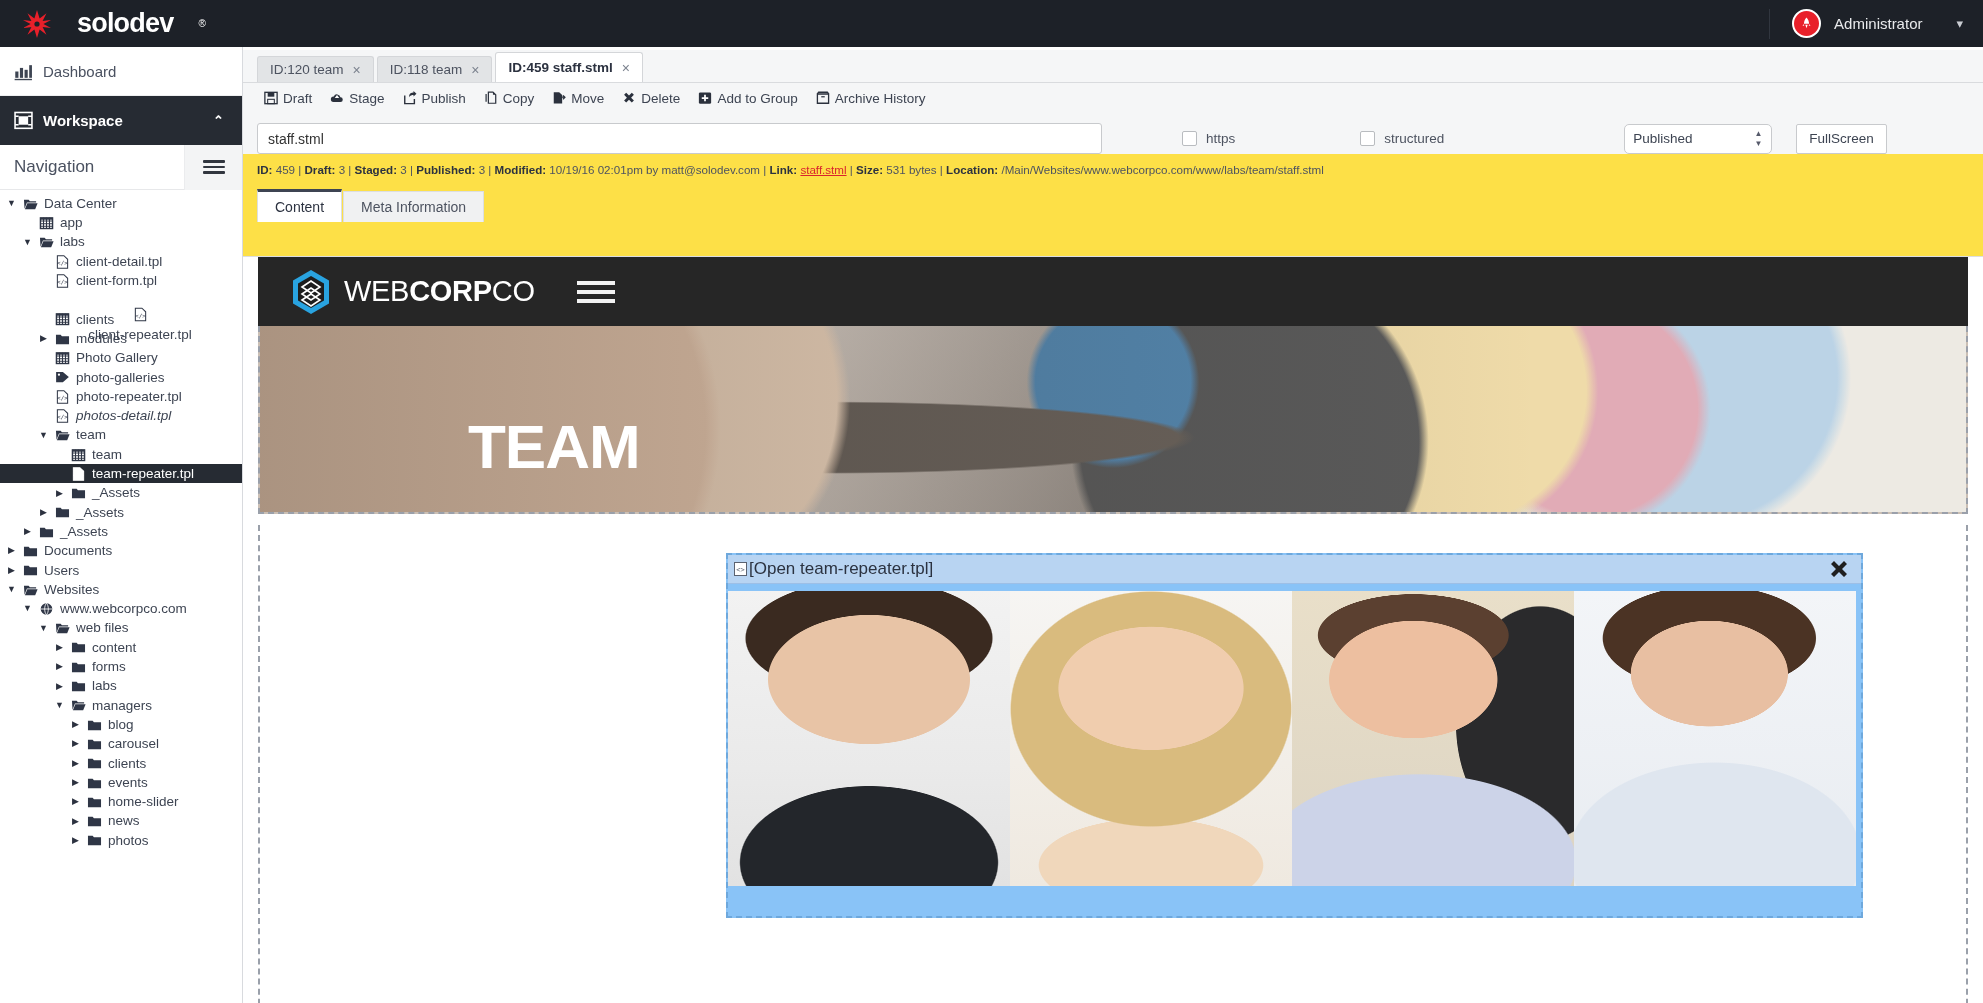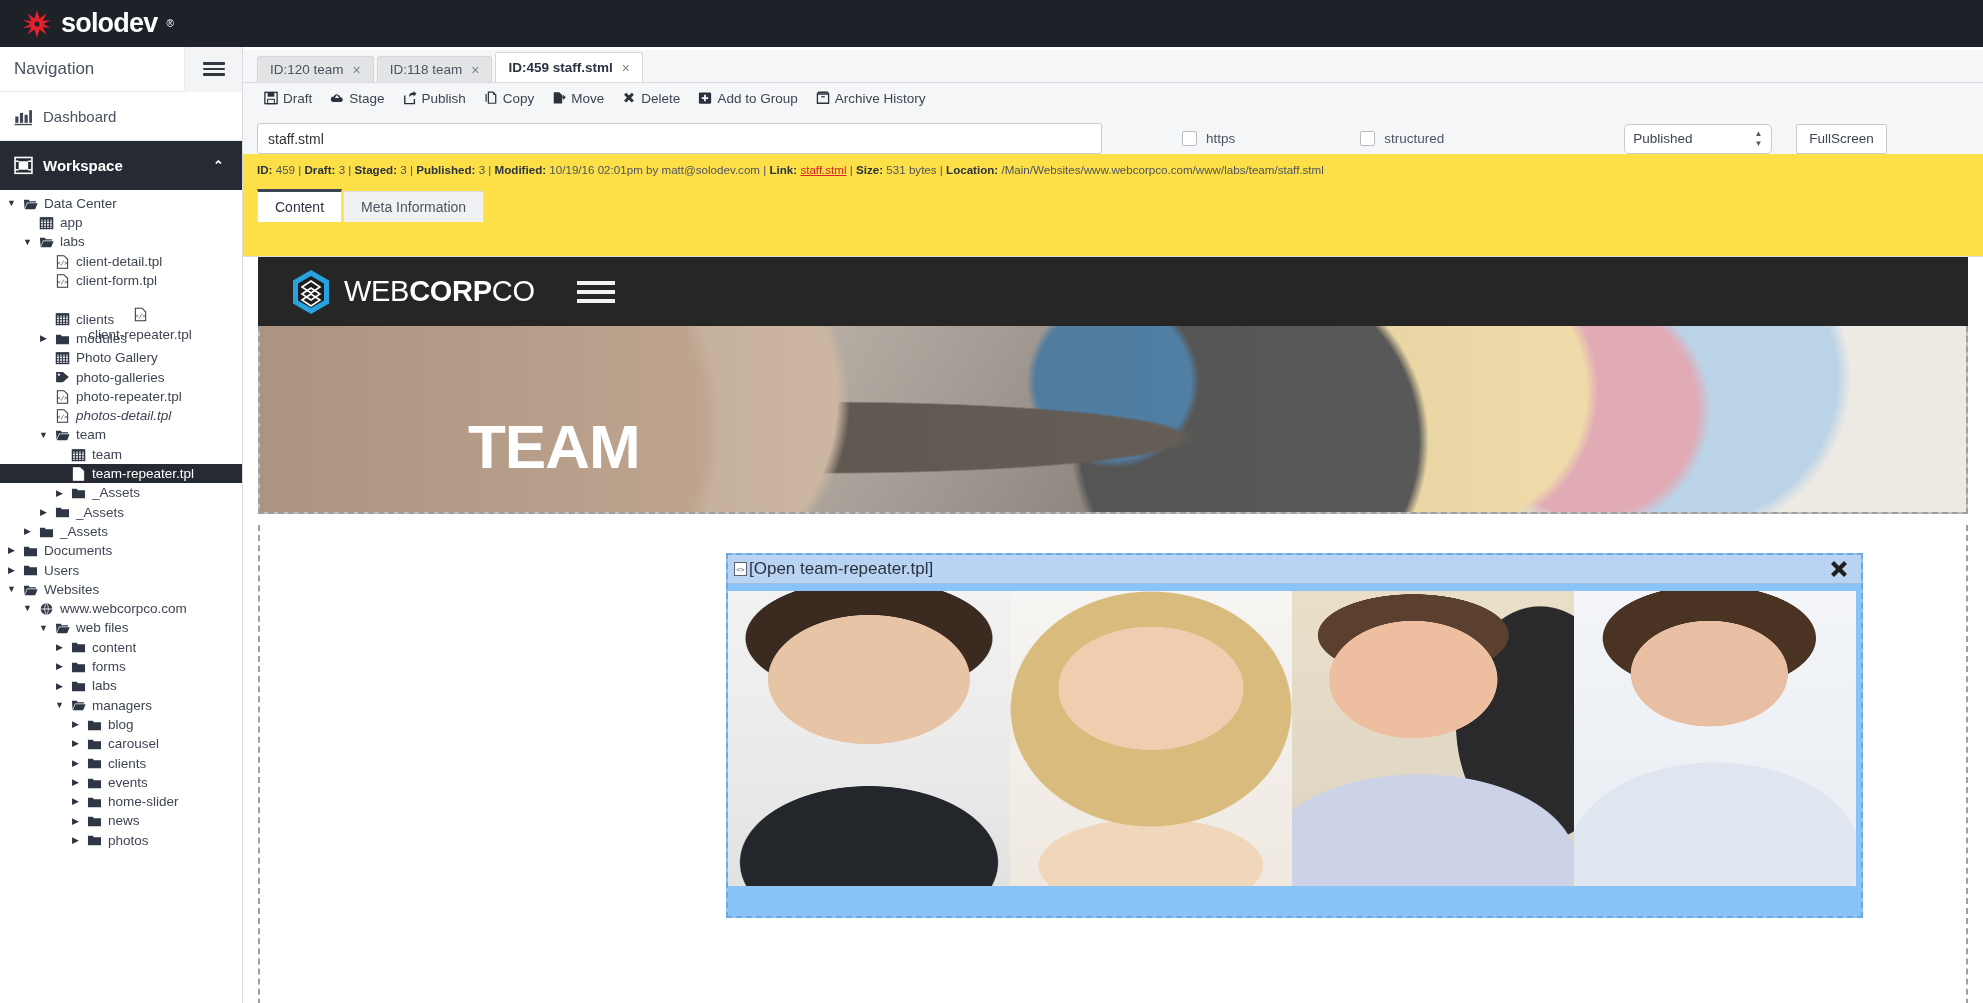--- a/index.html
+++ b/index.html
@@ -14,21 +14,21 @@
 
   
   #topbar {
     position: absolute; top: 0; left: 0;
     width: 1983px; height: 47px;
     background: #1d2128;
     display: flex; align-items: center;
   }
   #brand {
     display: flex; align-items: center;
-    padding-left: 22px; gap: 9px;
+    padding-left: 22px; gap: 25px;
   }
   #brand .logo-mark { width: 30px; height: 30px; display:block; }
   #brand .logo-text {
     color: #ffffff; font-size: 27px; font-weight: bold;
     letter-spacing: -0.8px; line-height: 1;
   }
   #brand .logo-tm { color:#fff; font-size: 10px; vertical-align: super; }
   #topbar-right {
     margin-left: auto; display: flex; align-items: center;
     height: 47px; padding-right: 14px;
@@ -320,33 +320,35 @@
     <svg class="logo-mark" viewBox="0 0 30 30">
       <g fill="#e8202a">
         <path d="M15 1 L17.6 9.5 L24.5 4.2 L20.6 12 L29 11 L21.4 15 L29 19 L20.6 18 L24.5 25.8 L17.6 20.5 L15 29 L12.4 20.5 L5.5 25.8 L9.4 18 L1 19 L8.6 15 L1 11 L9.4 12 L5.5 4.2 L12.4 9.5 Z"></path>
       </g>
       <circle cx="15" cy="15" r="2.6" fill="#1d2128"></circle>
     </svg>
     <span class="logo-text">solodev</span>
     <span class="logo-tm">®</span>
   </div>
 
+  <div id="topbar-right">
+    <div id="topbar-divider"></div>
+    <div id="avatar">
+      <svg width="15" height="15" viewBox="0 0 20 20">
+        <path d="M10 2 C12.4 4.4 13.4 7.6 13.4 10.4 L6.6 10.4 C6.6 7.6 7.6 4.4 10 2 Z" fill="#fff"></path>
+        <path d="M6.6 10.6 L4.6 13.4 L7 12.8 Z M13.4 10.6 L15.4 13.4 L13 12.8 Z" fill="#fff"></path>
+        <path d="M8.4 11.6 L11.6 11.6 L10 16.4 Z" fill="#fff"></path>
+      </svg>
+    </div>
+    <span id="admin-label">Administrator</span>
+    <span id="admin-caret">▾</span>
+  </div>
 </div>
 
 <div id="sidebar">
-  <div id="nav-header">
-    <span class="nav-title">Navigation</span>
-    <div id="hamburger-btn">
-      <div class="burger-lines">
-        <span></span>
-          <span></span>
-          <span></span>
-      </div>
-    </div>
-  </div>
   <div id="nav-list">
       <div class="nav-row">
         <svg viewBox="0 0 18 18" class="nav-icon">
           <rect x="1.2" y="9" width="3" height="6" fill="#3d4452"></rect>
           <rect x="5.6" y="5.6" width="3" height="9.4" fill="#3d4452"></rect>
           <rect x="10" y="7.4" width="3" height="7.6" fill="#3d4452"></rect>
           <rect x="14.4" y="3" width="2.6" height="12" fill="#3d4452"></rect>
           <path d="M0.6 16.6 H17" stroke="#3d4452" stroke-width="1.3"></path>
         </svg>
         <span>Dashboard</span>
@@ -354,20 +356,30 @@
       <div class="nav-row active">
         <svg viewBox="0 0 18 18" class="nav-icon">
           <rect x="1" y="1.4" width="16" height="15" fill="none" stroke="#ffffff" stroke-width="1.5"></rect>
           <rect x="4.4" y="5" width="9" height="8" fill="#ffffff"></rect>
           <path d="M1 5 H4.4 M13.4 5 H17 M1 13 H4.4 M13.4 13 H17" stroke="#ffffff" stroke-width="1.3"></path>
         </svg>
         <span>Workspace</span>
         <span class="chev">⌃</span>
       </div>
     </div>
+  <div id="nav-header">
+    <span class="nav-title">Navigation</span>
+    <div id="hamburger-btn">
+      <div class="burger-lines">
+        <span></span>
+          <span></span>
+          <span></span>
+      </div>
+    </div>
+  </div>
   <div id="tree">
       <div class="t-row" style="padding-left: 6px;">
         <span class="t-arrow">▼</span>
         <svg viewBox="0 0 16 15" class="t-ico">
           <path d="M1 3 h5 l1.4 1.6 H14 V6 H4.2 L1.6 12.6 Z" fill="#2f3646"></path>
           <path d="M4.6 6.6 H15.6 L13 13 H2 Z" fill="#2f3646"></path>
         </svg>
         <span class="t-label">Data Center</span>
       </div>
       <div class="t-row" style="padding-left: 22px;">

